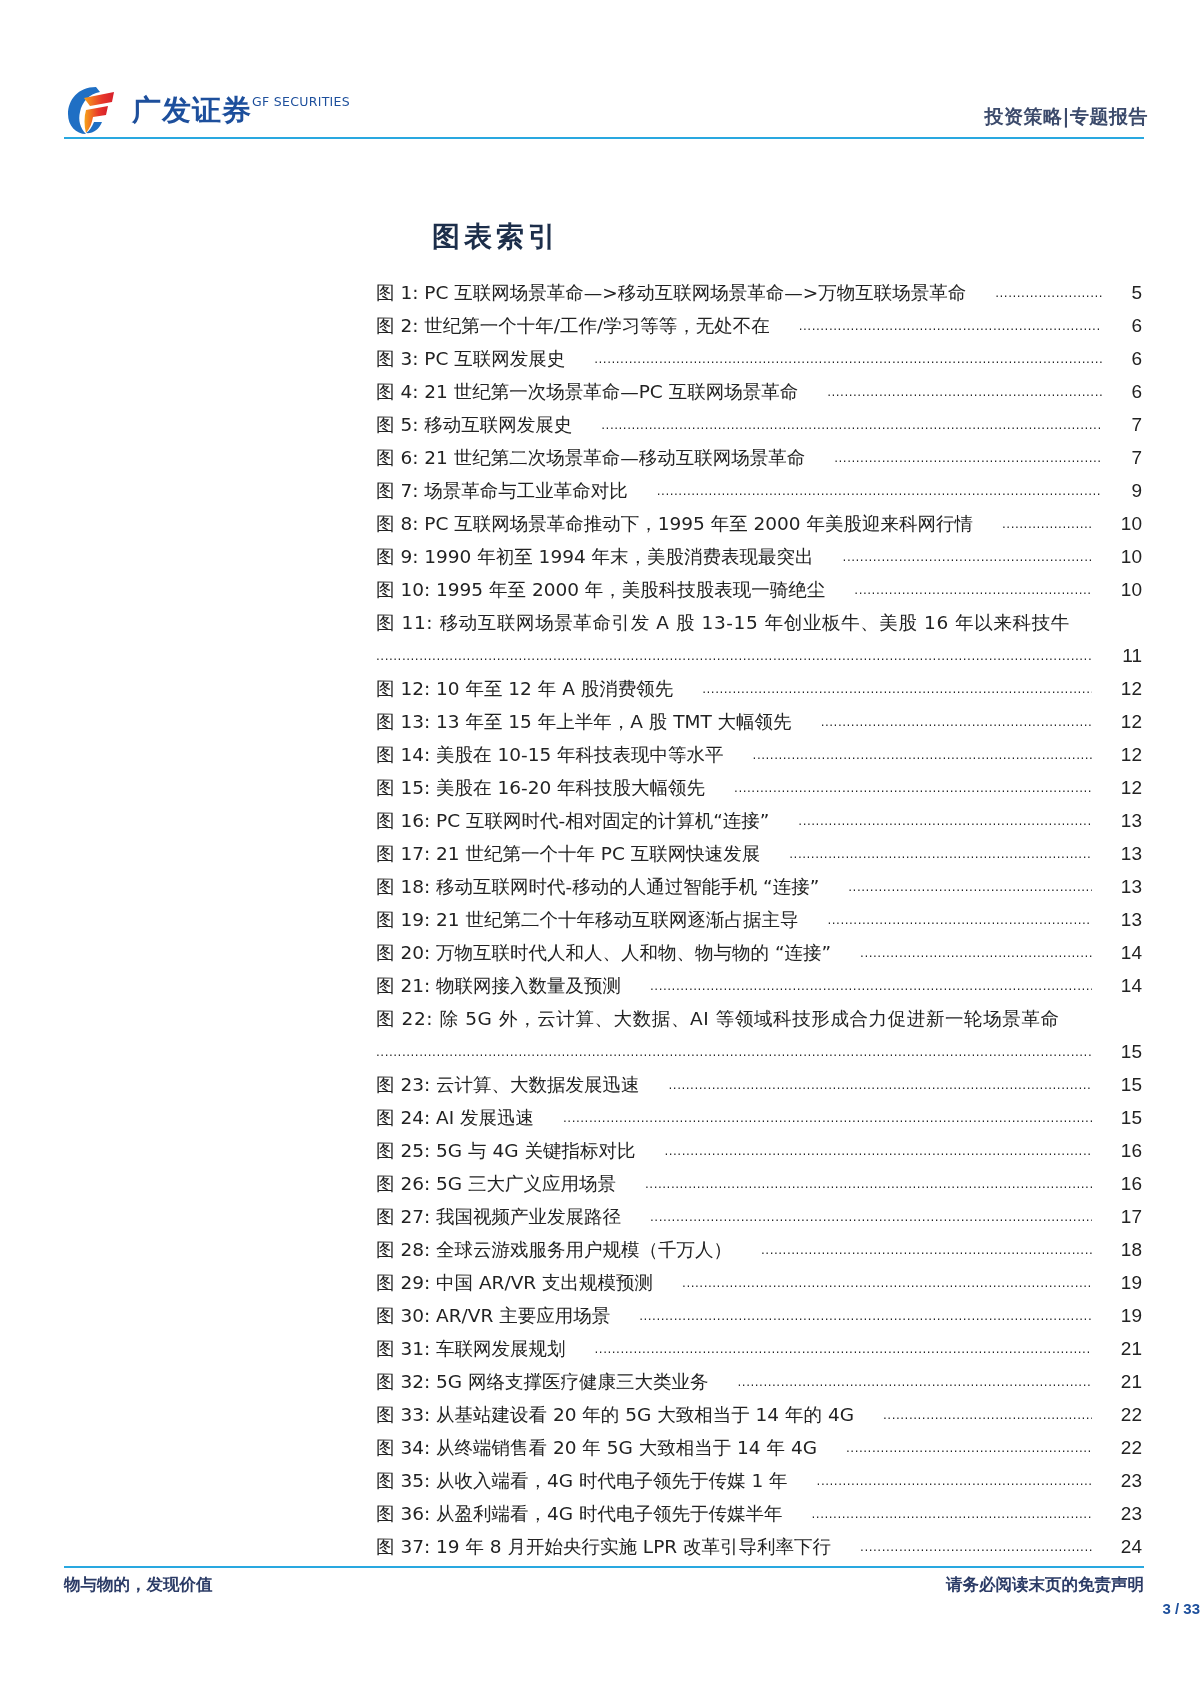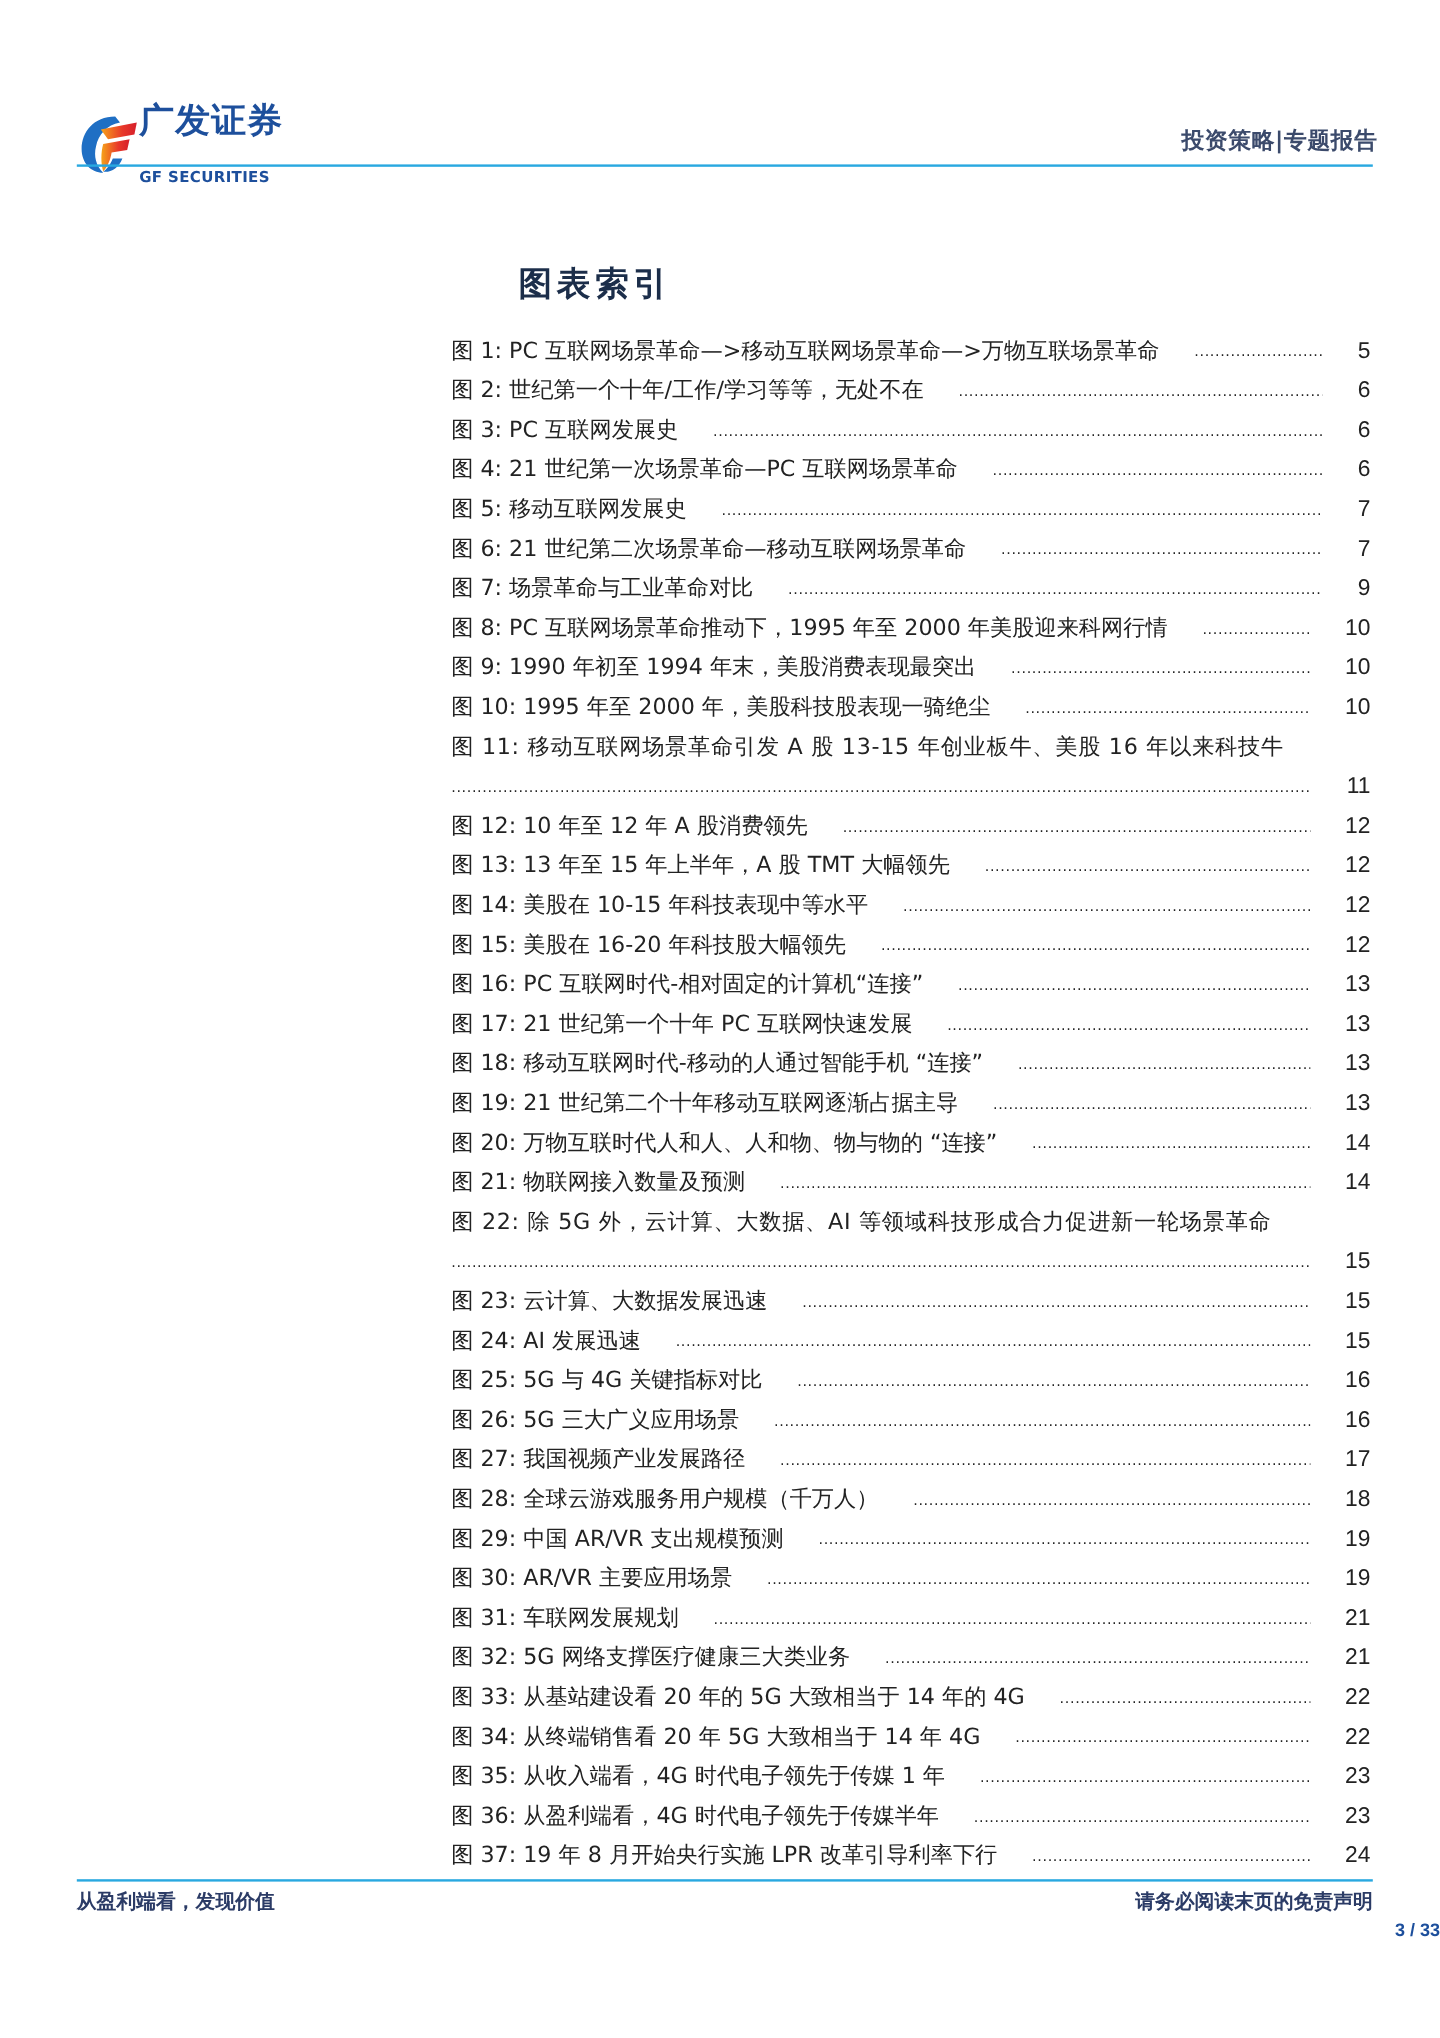--- a/index.html
+++ b/index.html
@@ -4,23 +4,23 @@
 <style>
   html, body { margin: 0; padding: 0; background: #ffffff; }
   body {
     width: 1200px; height: 1698px; position: relative; overflow: hidden;
     font-family: "DejaVu Sans", "Liberation Sans", sans-serif;
     color: #1a1a1a;
   }
   .header { position: absolute; left: 0; top: 0; width: 1200px; height: 150px; }
   .logo { position: absolute; left: 66px; top: 84px; display: flex; align-items: center; }
   .logo-mark { width: 50px; height: 52px; position: relative; }
-  .logo-text { margin-left: 0; display: flex; flex-direction: column; gap: 24px; }
+  .logo-text { margin-left: 16px; display: flex; flex-direction: row; }
   .logo-cn { font-size: 29px; font-weight: bold; color: #1d4f9c; letter-spacing: 1px; line-height: 32px; }
-  .logo-en { font-family: "DejaVu Sans", sans-serif; font-size: 12.5px; font-weight: bold; color: #1d4f9c; letter-spacing: 0.3px; line-height: 14px; margin-top: 1px; }
+  .logo-en { font-family: "DejaVu Sans", sans-serif; font-size: 12.5px; font-weight: normal; color: #1d4f9c; letter-spacing: 0.3px; line-height: 14px; margin-top: 1px; }
   .header-right { position: absolute; right: 52px; top: 104px; font-size: 19px; color: #3b4a6b; font-weight: bold; letter-spacing: 0.5px; }
   .header-line { position: absolute; left: 64px; top: 137px; width: 1080px; height: 2px; background: #29a8e0; }
 
   .title { position: absolute; left: 0; top: 218px; width: 992px; text-align: center; font-family: "DejaVu Serif", serif; font-weight: bold; font-size: 28px; color: #1c2e4a; letter-spacing: 4px; }
 
   .toc { position: absolute; left: 376px; top: 272px; width: 766px; }
   .toc-row { height: 33px; display: flex; align-items: flex-end; font-size: 18.5px; line-height: 24px; color: #222; white-space: nowrap; gap: 28px; }
   .toc-row .label { flex: 0 0 auto; }
   .toc-row .leader { flex: 1 1 auto; overflow: hidden; margin: 0 1px; position: relative; height: 20px; }
   .toc-row .leader::after {
@@ -253,15 +253,15 @@
       <span class="page">23</span>
     </div>
     <div class="toc-row">
       <span class="label">图 37: 19 年 8 月开始央行实施 LPR 改革引导利率下行</span>
       <span class="leader"></span>
       <span class="page">24</span>
     </div>
   </div>
 
 <div class="footer-line"></div>
-<div class="footer-left">从盈利端看，发现价值</div>
+<div class="footer-left">物与物的，发现价值</div>
 <div class="footer-right">请务必阅读末页的免责声明</div>
 <div class="page-num">3 / 33</div>
 
 </body></html>

